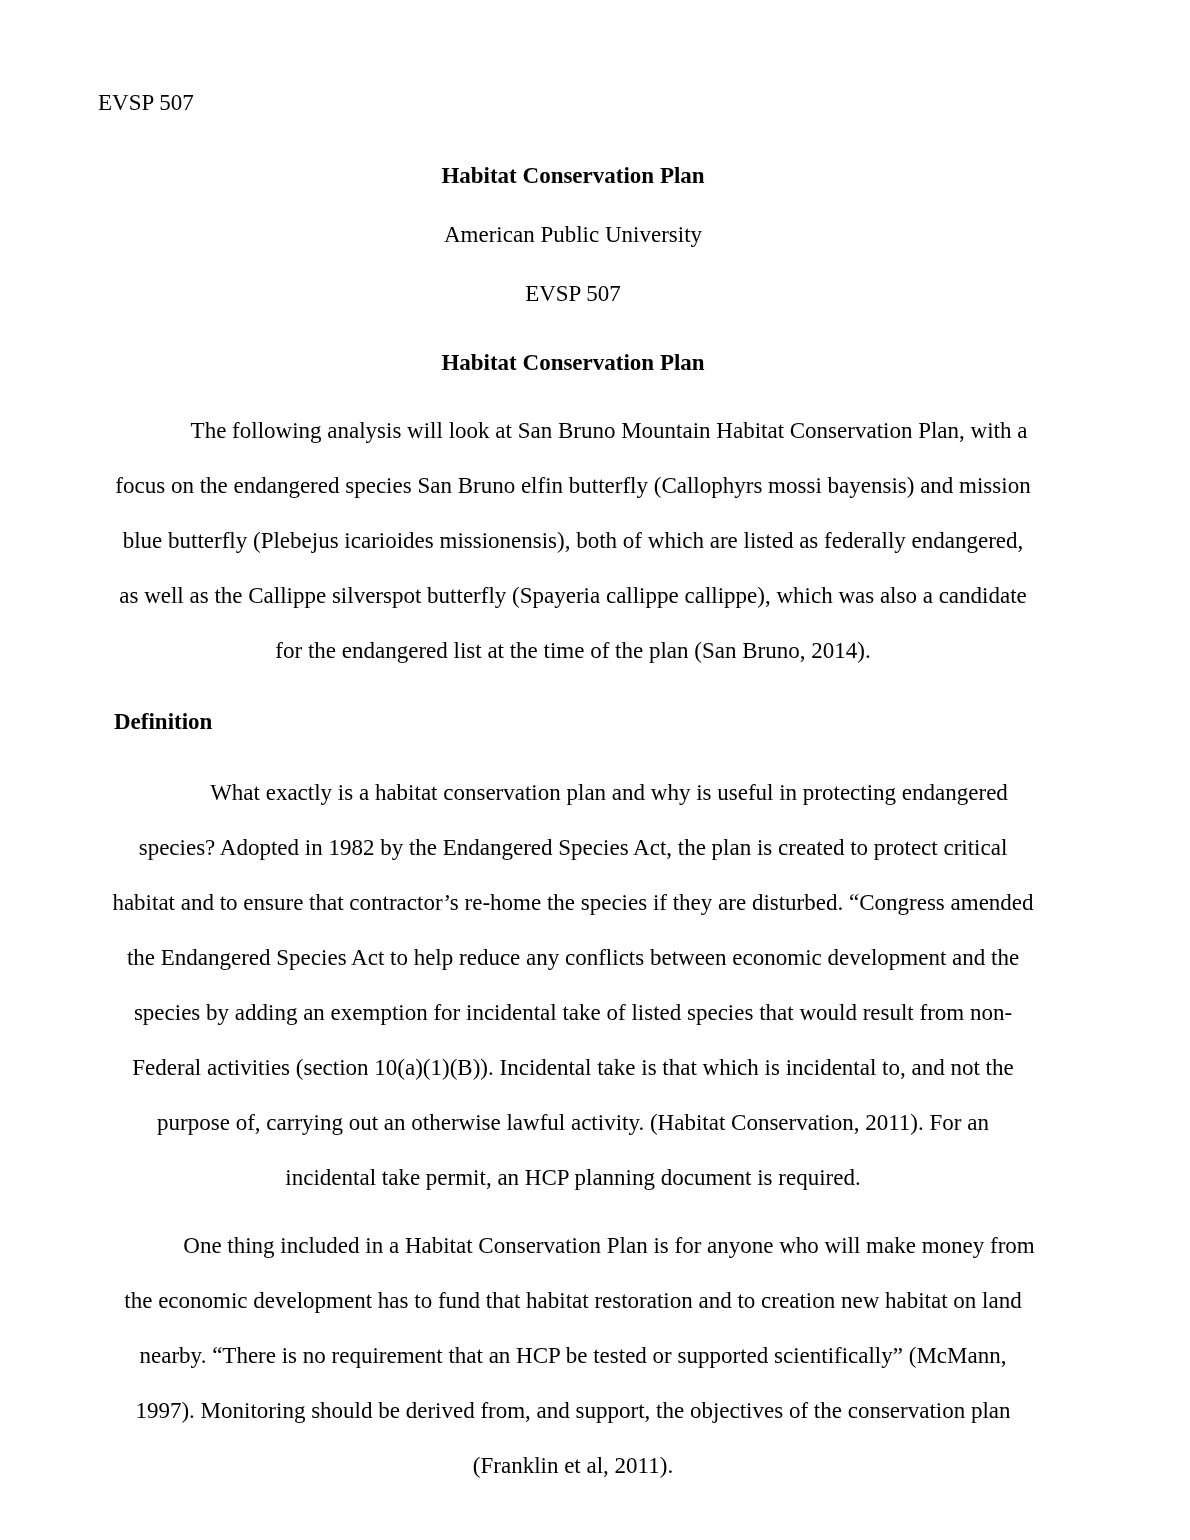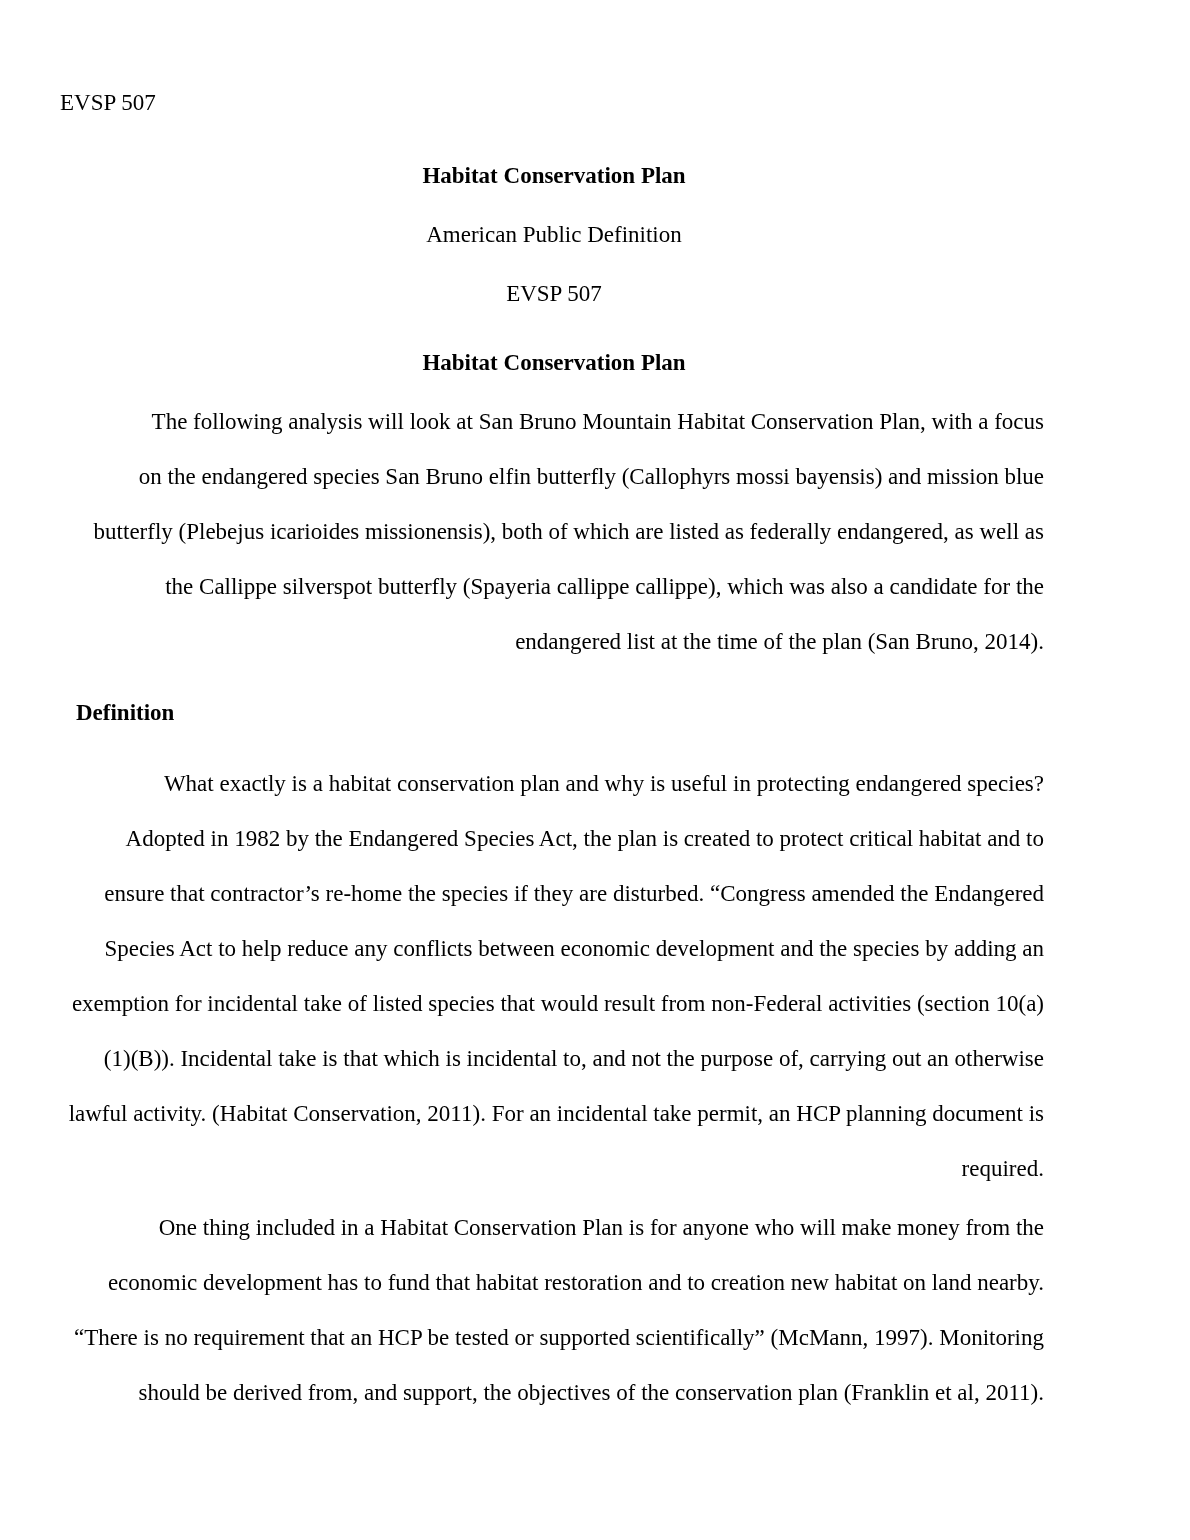--- a/index.html
+++ b/index.html
@@ -11,21 +11,21 @@
     position: relative;
     width: 1190px;
     height: 1540px;
     margin: 0 auto;
     background: #ffffff;
     color: #000000;
     font-family: "Liberation Serif", "DejaVu Serif", serif;
     font-size: 23px;
     line-height: 55px;
     box-sizing: border-box;
-    padding: 75px 142px 60px 60px;
+    padding: 75px 142px 60px 98px;
     overflow: hidden;
   }
   .running-head {
     text-align: left;
     margin-bottom: 18px;
   }
   .title-block {
     text-align: center;
   }
   .title-block .doc-title {
@@ -39,43 +39,43 @@
     margin: 4px 0 0 0;
   }
   .section-heading {
     text-align: center;
     font-weight: bold;
     font-size: 23px;
     margin: 14px 0 0 0;
     line-height: 55px;
   }
   .body-text p {
-    margin: 4px;
+    margin: 13px;
     text-indent: 72px;
-    text-align: right;
+    text-align: center;
     line-height: 55px;
   }
   .side-heading {
     font-weight: bold;
     font-size: 23px;
     margin: 16px;
     line-height: 55px;
     text-align: left;
   }
 </style>
 </head>
 <body>
 
 <div class="page">
 
   <div class="running-head">EVSP 507</div>
 
   <div class="title-block">
     <div class="doc-title">Habitat Conservation Plan</div>
-    <div class="title-line">American Public Definition</div>
+    <div class="title-line">American Public University</div>
     <div class="title-line">EVSP 507</div>
   </div>
 
   <div class="section-heading">Habitat Conservation Plan</div>
 
   <div class="body-text">
     <p>The following analysis will look at San Bruno Mountain Habitat Conservation Plan, with a focus on the endangered species San Bruno elfin butterfly (Callophyrs mossi bayensis) and mission blue butterfly (Plebejus icarioides missionensis), both of which are listed as federally endangered, as well as the Callippe silverspot butterfly (Spayeria callippe callippe), which was also a candidate for the endangered list at the time of the plan (San Bruno, 2014).</p>
 
     <div class="side-heading">Definition</div>
 

